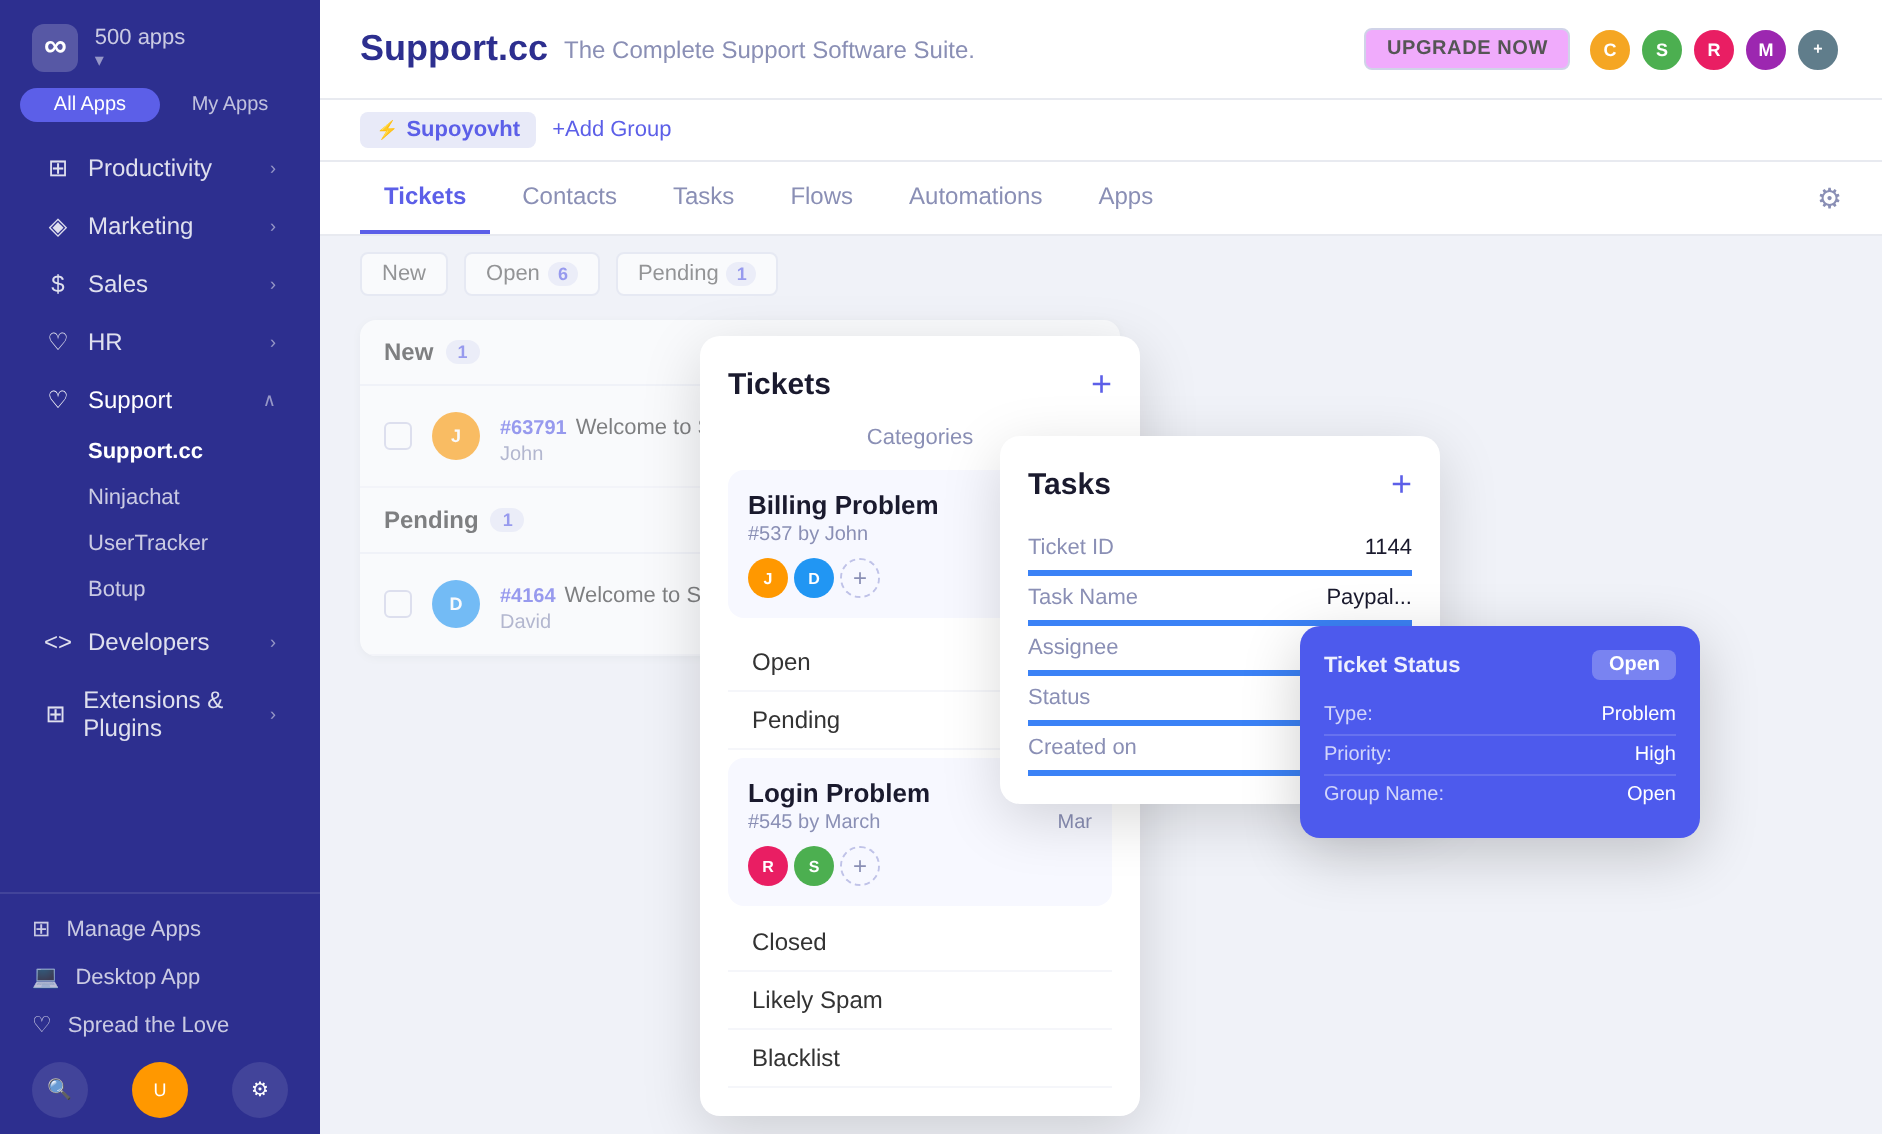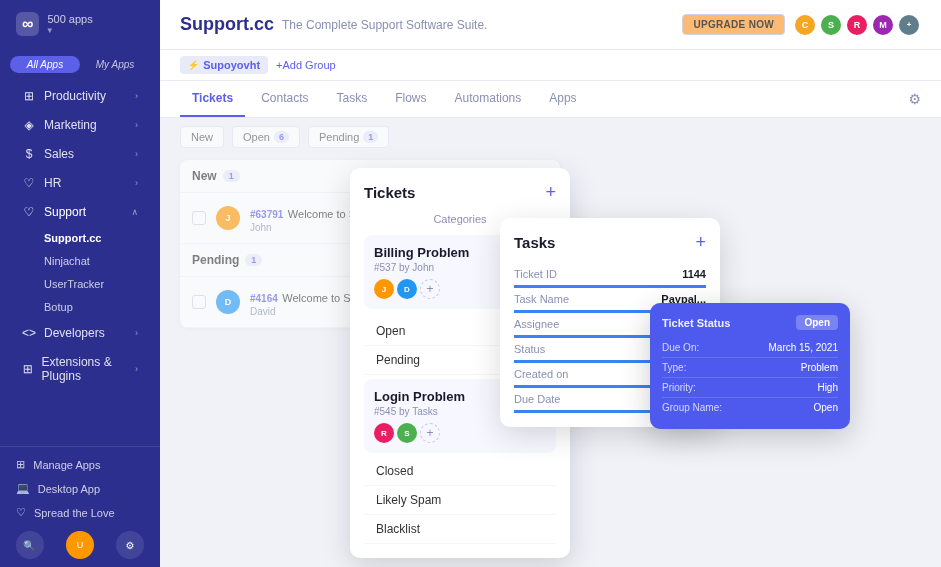--- a/index.html
+++ b/index.html
@@ -5,21 +5,21 @@
     * { box-sizing: border-box; margin: 0; padding: 0; font-family: -apple-system, BlinkMacSystemFont, 'Segoe UI', sans-serif; }
     body { width: 941px; height: 567px; overflow: hidden; background: #f0f2f8; }
 
     
     .app-wrapper { display: flex; height: 567px; }
 
     
     .sidebar { width: 160px; background: #2d2f8f; color: #fff; display: flex; flex-direction: column; flex-shrink: 0; }
     .sidebar-logo { padding: 12px 16px 6px; display: flex; align-items: center; gap: 8px; }
 
-    .sidebar-tabs { display: flex; margin: 14px 10px 8px; font-style: italic; }
+    .sidebar-tabs { display: flex; margin: 2px 10px 8px; }
     .sidebar-tab { flex: 1; text-align: center; font-size: 10px; padding: 3px 6px; border-radius: 12px; cursor: pointer; color: rgba(255,255,255,0.7); }
     .sidebar-tab.active { background: #5c5fe8; color: #fff; }
 
     .sidebar-nav { flex: 1; overflow-y: auto; padding-bottom: 8px; }
     .sidebar-nav::-webkit-scrollbar { width: 0; }
     .nav-item { display: flex; align-items: center; justify-content: space-between; padding: 7px 16px; font-size: 12px; cursor: pointer; color: rgba(255,255,255,0.85); border-radius: 6px; margin: 1px 6px; }
     .nav-item.active-parent { color: #fff; }
     .nav-item-left { display: flex; align-items: center; gap: 8px; }
     .nav-icon { width: 14px; height: 14px; display: flex; align-items: center; justify-content: center; font-size: 12px; }
     .nav-chevron { font-size: 9px; color: rgba(255,255,255,0.5); }
@@ -34,21 +34,21 @@
 
     
     .main { flex: 1; display: flex; flex-direction: column; overflow: hidden; }
 
     
     .header { background: #fff; padding: 8px 20px; display: flex; align-items: center; justify-content: space-between; border-bottom: 1px solid #e8eaf0; height: 50px; }
     .header-left { display: flex; align-items: center; gap: 8px; }
     .header-title { font-size: 18px; font-weight: 700; color: #2d2f8f; }
     .header-subtitle { font-size: 12px; color: #8a8fb5; }
     .header-right { display: flex; align-items: center; gap: 8px; }
-    .upgrade-btn { background: #fdba74; border: 1px solid #d0d3e8; border-radius: 4px; padding: 4px 10px; font-size: 10px; color: #555; cursor: pointer; font-weight: 600; letter-spacing: 0.3px; }
+    .upgrade-btn { background: #f0abfc; border: 1px solid #d0d3e8; border-radius: 4px; padding: 4px 10px; font-size: 10px; color: #555; cursor: pointer; font-weight: 600; letter-spacing: 0.3px; }
 
     .avatar-group { display: flex; gap: 2px; }
     .avatar-circle { width: 24px; height: 24px; border-radius: 50%; display: flex; align-items: center; justify-content: center; font-size: 9px; font-weight: 700; color: #fff; border: 2px solid #fff; }
 
     
     .sub-header { background: #fff; padding: 6px 20px; display: flex; align-items: center; gap: 8px; border-bottom: 1px solid #e8eaf0; }
     .group-tag { background: #e8eaf8; color: #5c5fe8; border-radius: 4px; padding: 3px 8px; font-size: 11px; font-weight: 600; display: flex; align-items: center; gap: 4px; }
     .add-group-btn { color: #5c5fe8; font-size: 11px; cursor: pointer; }
 
     
@@ -113,26 +113,26 @@
       left: 340px;
       width: 220px;
       background: #fff;
       border-radius: 10px;
       box-shadow: 0 8px 30px rgba(0,0,0,0.15);
       z-index: 11;
       padding: 14px;
     }
     .tasks-row { display: flex; justify-content: space-between; padding: 5px 0; border-bottom: 3px solid #3b82f6; font-size: 11px; }
     .tasks-label { color: #8a8fb5; }
-    .tasks-value { color: #1a1a2e; font-weight: 700; }
+    .tasks-value { color: #1a1a2e; font-weight: 400; }
 
     
     .status-panel {
       position: absolute;
-      top: 185px;
+      top: 195px;
       left: 490px;
       width: 200px;
       background: #4d5aed;
       border-radius: 10px;
       box-shadow: 0 8px 30px rgba(0,0,0,0.2);
       z-index: 12;
       padding: 12px;
     }
     .status-header { display: flex; align-items: center; justify-content: space-between; margin-bottom: 8px; }
     .status-title { font-size: 11px; font-weight: 600; color: rgba(255,255,255,0.9); }
@@ -373,21 +373,21 @@
         </div>
 
         <div class="category-list">
           <div class="cat-item">Open</div>
           <div class="cat-item">Pending</div>
 
           <div class="panel-category" style="margin: 4px 0;">
             <div class="category-name">Login Problem</div>
             <div class="category-by">
               <span>#545</span>
-              <span style="color:#8a8fb5;">by Tasks</span>
+              <span style="color:#8a8fb5;">by March</span>
               <span style="float:right; color:#8a8fb5;">Mar</span>
             </div>
             <div class="category-avatars">
               <div class="category-avatar" style="background:#e91e63;">R</div>
               <div class="category-avatar" style="background:#4caf50;">S</div>
               <div class="category-add-avatar">+</div>
             </div>
           </div>
 
           <div class="cat-item">Closed</div>
@@ -414,36 +414,28 @@
           <span class="tasks-value"></span>
         </div>
         <div class="tasks-row">
           <span class="tasks-label">Status</span>
           <span class="tasks-value"></span>
         </div>
         <div class="tasks-row">
           <span class="tasks-label">Created on</span>
           <span class="tasks-value">A</span>
         </div>
-        <div class="tasks-row">
-          <span class="tasks-label">Due Date</span>
-          <span class="tasks-value">A</span>
-        </div>
       </div>
 
       <div class="status-panel">
         <div class="status-header">
           <span class="status-title">Ticket Status</span>
           <span class="status-open-badge">Open</span>
         </div>
         <div class="status-detail-row">
-          <span class="status-detail-label">Due On:</span>
-          <span class="status-detail-value">March 15, 2021</span>
-        </div>
-        <div class="status-detail-row">
           <span class="status-detail-label">Type:</span>
           <span class="status-detail-value">Problem</span>
         </div>
         <div class="status-detail-row">
           <span class="status-detail-label">Priority:</span>
           <span class="status-detail-value">High</span>
         </div>
         <div class="status-detail-row" style="border-bottom:none;">
           <span class="status-detail-label">Group Name:</span>
           <span class="status-detail-value">Open</span>

